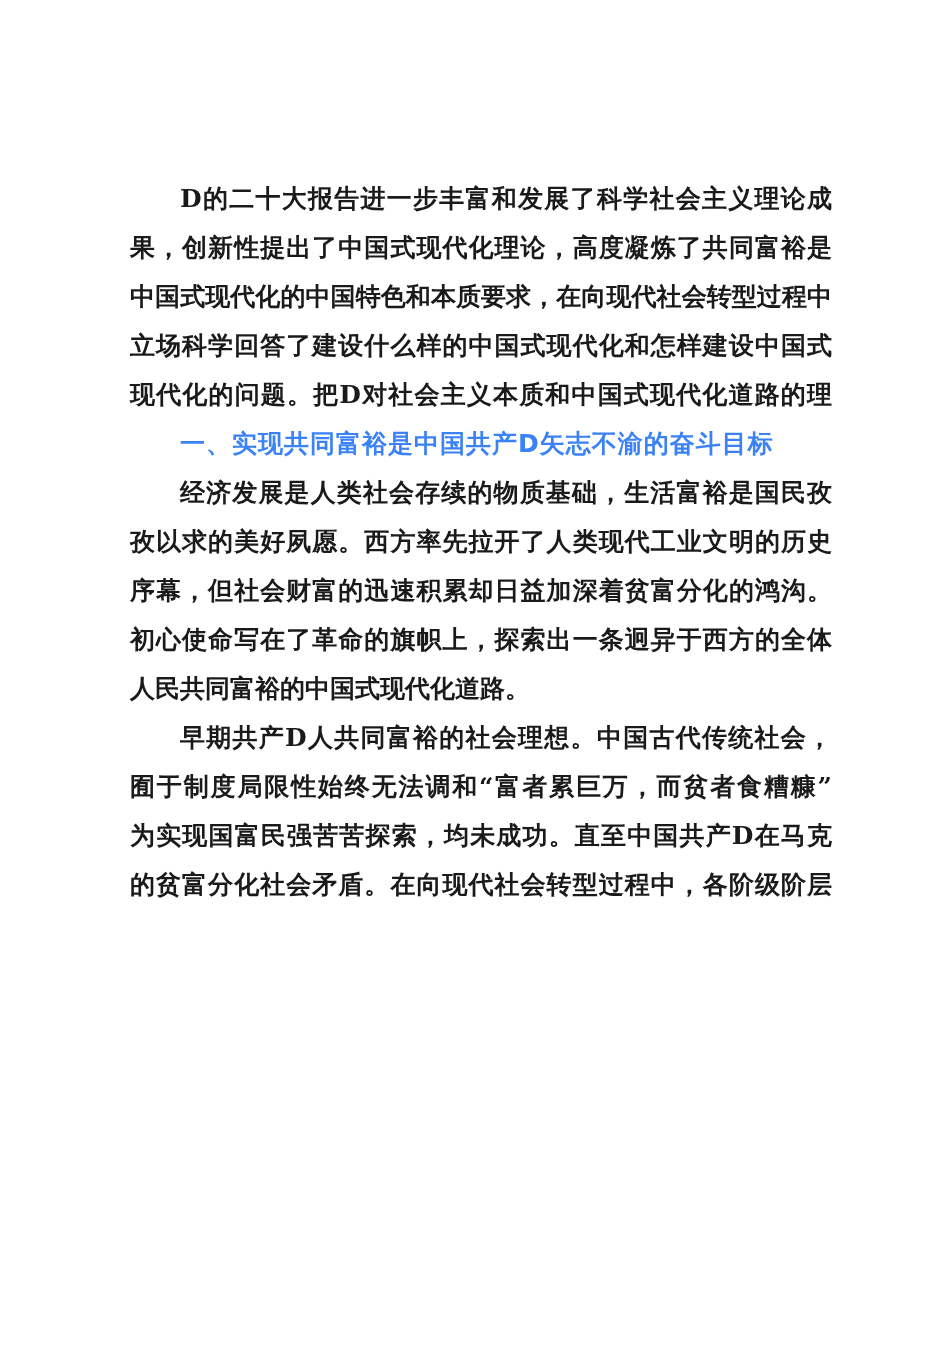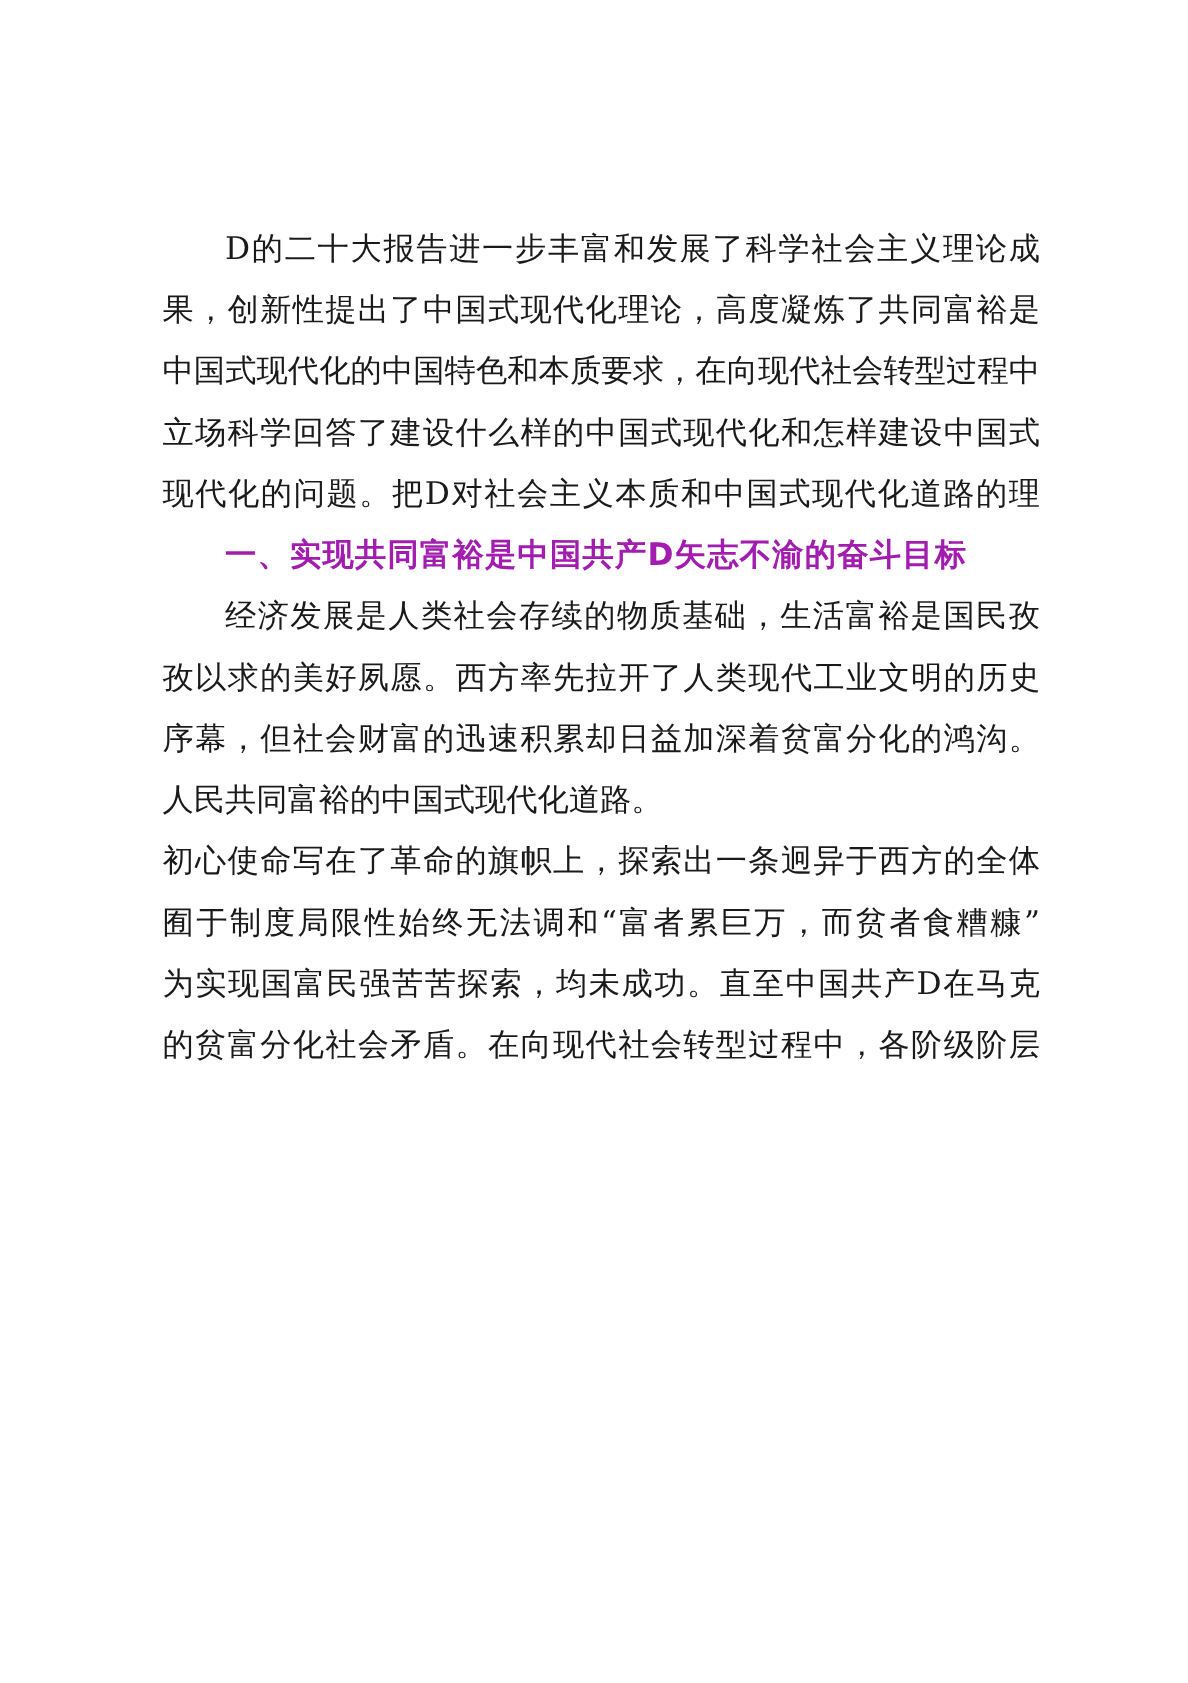--- a/index.html
+++ b/index.html
@@ -39,25 +39,26 @@
     }
     .heading {
       display: block;
       height: 49px;
       line-height: 49px;
       font-size: 25px;
       font-weight: bold;
       white-space: nowrap;
       padding-left: 50px;
       font-family: "DejaVu Sans", "Liberation Sans", sans-serif;
-      color: #a21caf;
+      color: #3b82f6;
       letter-spacing: 1px;
     }
     .para {
       display: block;
+      font-weight: bold;
     }
   </style>
 </head>
 <body>
 
 <div class="page">
 
   <div class="para">
     <span class="line indent">D的二十大报告进一步丰富和发展了科学社会主义理论成</span>
     <span class="line">果，创新性提出了中国式现代化理论，高度凝炼了共同富裕是</span>
@@ -65,23 +66,24 @@
     <span class="line">立场科学回答了建设什么样的中国式现代化和怎样建设中国式</span>
     <span class="line">现代化的问题。把D对社会主义本质和中国式现代化道路的理</span>
   </div>
 
   <div class="heading">一、实现共同富裕是中国共产D矢志不渝的奋斗目标</div>
 
   <div class="para">
     <span class="line indent">经济发展是人类社会存续的物质基础，生活富裕是国民孜</span>
     <span class="line">孜以求的美好夙愿。西方率先拉开了人类现代工业文明的历史</span>
     <span class="line">序幕，但社会财富的迅速积累却日益加深着贫富分化的鸿沟。</span>
+    <span class="line">初心使命写在了革命的旗帜上，探索出一条迥异于西方的全体</span>
     <span class="line last">人民共同富裕的中国式现代化道路。</span>
-    <span class="line">初心使命写在了革命的旗帜上，探索出一条迥异于西方的全体</span>
   </div>
 
   <div class="para">
+    <span class="line indent">早期共产D人共同富裕的社会理想。中国古代传统社会，</span>
     <span class="line">囿于制度局限性始终无法调和“富者累巨万，而贫者食糟糠”</span>
     <span class="line">为实现国富民强苦苦探索，均未成功。直至中国共产D在马克</span>
     <span class="line">的贫富分化社会矛盾。在向现代社会转型过程中，各阶级阶层</span>
   </div>
 
 </div>
 
 </body></html>

